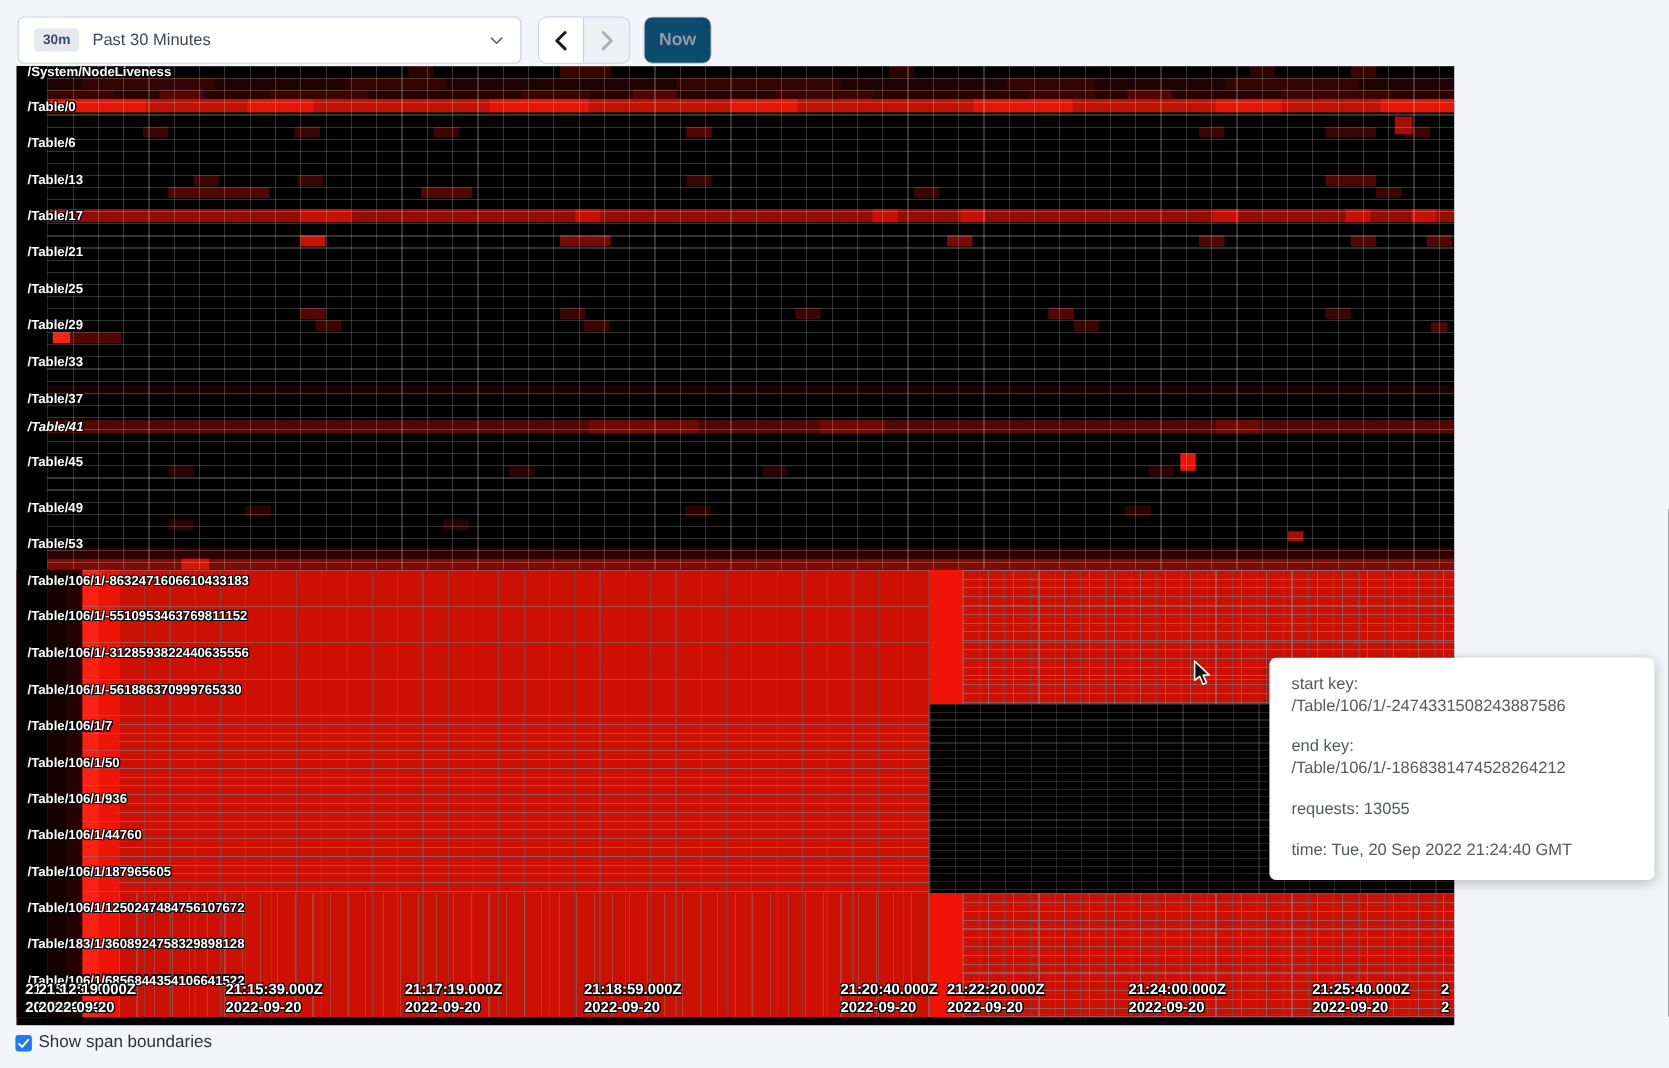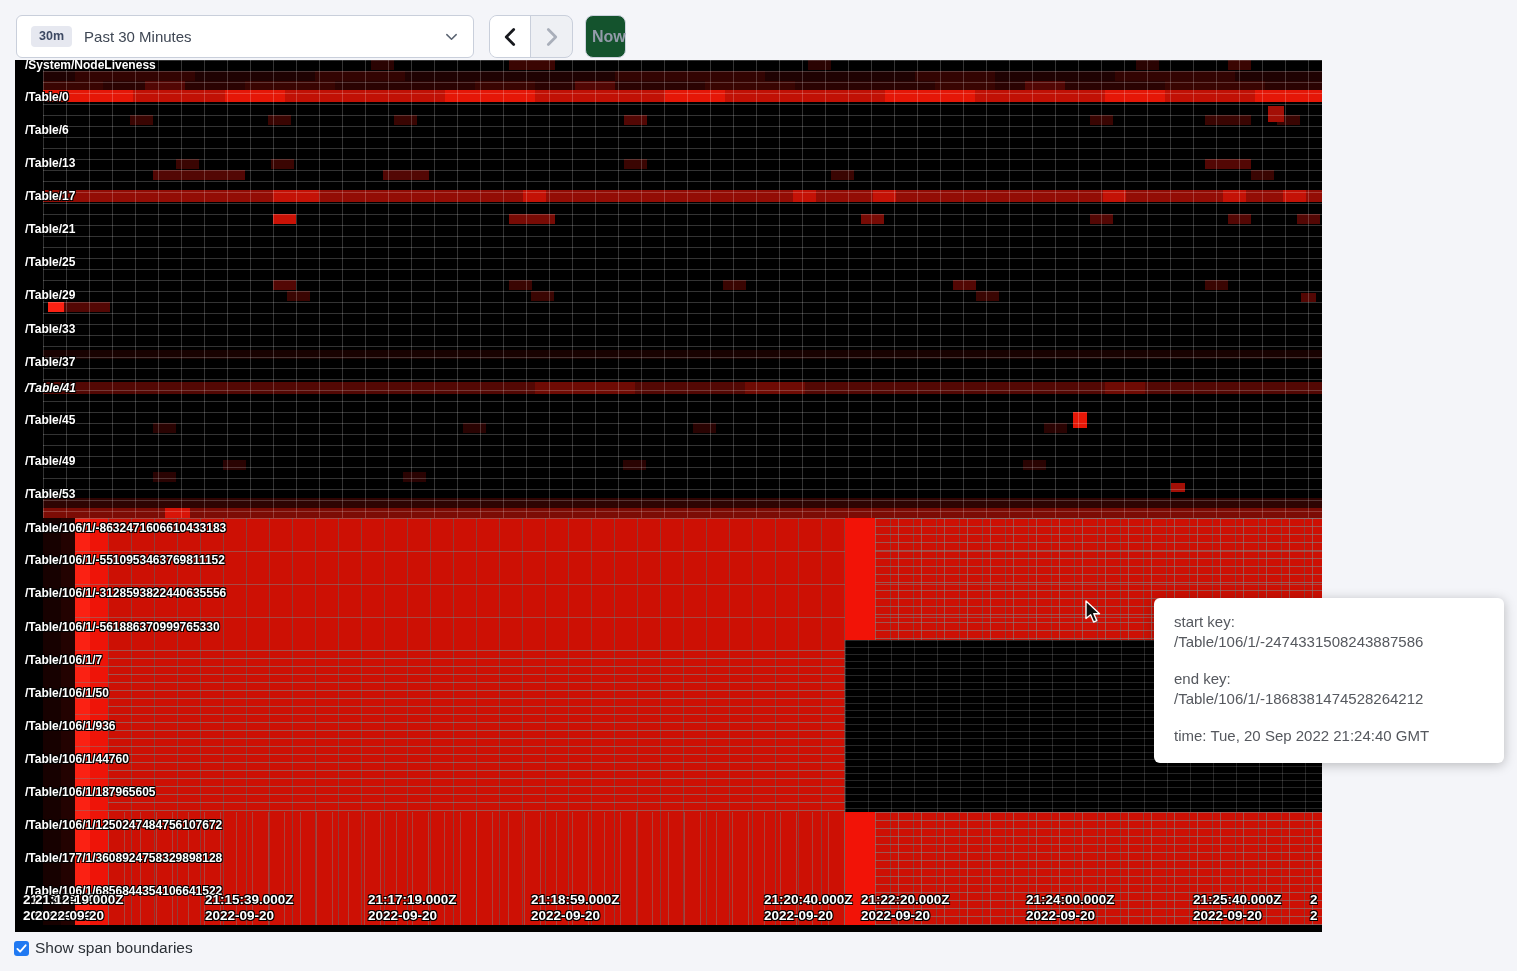--- a/index.html
+++ b/index.html
@@ -24,22 +24,22 @@
     position:absolute;left:489px;top:15px;width:84px;height:43px;
     border:1px solid #c9cfdb;border-radius:8px;display:flex;overflow:hidden;
     box-sizing:border-box;background:#eef0f4;
   }
   .btn-group button{
     width:50%;height:100%;border:none;margin:0;padding:0;display:flex;
     align-items:center;justify-content:center;cursor:pointer;background:transparent;
   }
   .btn-prev{background:#fff !important;border-right:1px solid #c9cfdb !important;}
   .btn-now{
-    position:absolute;left:585px;top:15px;width:41px;height:43px;
-    border:1px solid #cdd2de;border-radius:8px;background:#14532d;
+    position:absolute;left:585px;top:15px;width:62px;height:43px;
+    border:1px solid #cdd2de;border-radius:8px;background:#0c4a6e;
     font-size:16px;color:#939ba9;font-family:"Liberation Sans",sans-serif;
     font-weight:600;cursor:default;
   }
   
   .kv-canvas{
     position:absolute;left:15px;top:60px;width:1307px;height:872px;
     background:#000;overflow:hidden;cursor:crosshair;
   }
   .kv-canvas .area{position:absolute;pointer-events:none;}
   .row-label{
@@ -229,21 +229,21 @@
     <span class="row-label" style="top: 468px;">/Table/106/1/-8632471606610433183</span>
     <span class="row-label" style="top: 500px;">/Table/106/1/-5510953463769811152</span>
     <span class="row-label" style="top: 533px;">/Table/106/1/-3128593822440635556</span>
     <span class="row-label" style="top: 567px;">/Table/106/1/-561886370999765330</span>
     <span class="row-label" style="top: 600px;">/Table/106/1/7</span>
     <span class="row-label" style="top: 633px;">/Table/106/1/50</span>
     <span class="row-label" style="top: 666px;">/Table/106/1/936</span>
     <span class="row-label" style="top: 699px;">/Table/106/1/44760</span>
     <span class="row-label" style="top: 732px;">/Table/106/1/187965605</span>
     <span class="row-label" style="top: 765px;">/Table/106/1/1250247484756107672</span>
-    <span class="row-label" style="top: 798px;">/Table/177/1/3608924758329898128</span>
+    <span class="row-label" style="top: 798px;">/Table/183/1/3608924758329898128</span>
     <span class="row-label" style="top: 831px;">/Table/106/1/6856844354106641522</span>
     <span class="time-label" style="left: 8px;">
       <div>21:13:59.000Z</div>
       <div>2022-09-20</div>
     </span>
     <span class="time-label" style="left: 20px;">
       <div>21:12:19.000Z</div>
       <div>2022-09-20</div>
     </span>
     <span class="time-label" style="left: 190px;">
@@ -276,20 +276,21 @@
     </span>
     <span class="time-label" style="left: 1295px;">
       <div>2</div>
       <div>2</div>
     </span>
   </div>
 
 <div class="tooltip">
   <p>start key: /Table/106/1/-2474331508243887586</p>
   <p>end key: /Table/106/1/-1868381474528264212</p>
+  <p>requests: 13055</p>
   <p>time: Tue, 20 Sep 2022 21:24:40 GMT</p>
 </div>
 
 <span class="cursor">
   <svg width="22" height="25" viewBox="0 0 22 25">
     <path d="M4 1 L4 18.5 L8.6 14.8 L11.6 22 L14.8 20.6 L11.8 13.7 L17.5 13.7 Z" fill="#101010" stroke="#ffffff" stroke-width="1.4" stroke-linejoin="round"></path>
   </svg>
 </span>
 
 <div class="footer">

